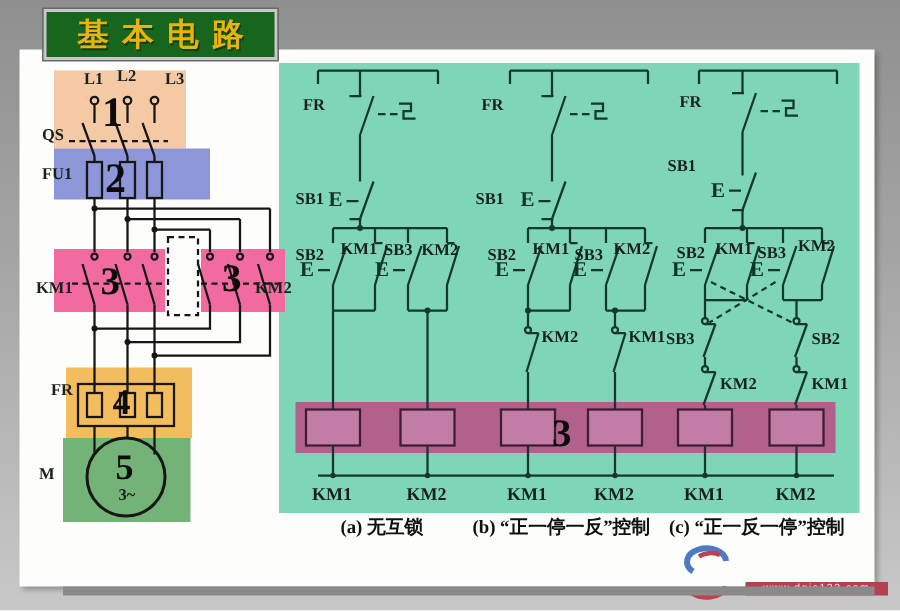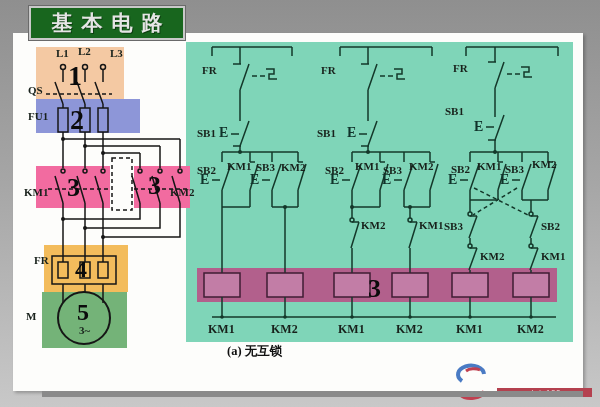--- a/index.html
+++ b/index.html
@@ -11,21 +11,21 @@
   .slide {
     position:absolute; left:13px; top:33px; width:570px; height:358px;
     background:#fdfdfb; box-shadow:2px 2px 3px rgba(0,0,0,0.25);
   }
   .banner {
     position:absolute; left:29px; top:6px; width:156px; height:34px;
     background:#18661e; border:2px solid #c9c9c9; outline:1px solid #6a6a6a;
     box-sizing:border-box; text-align:center;
   }
   .banner-text {
-    color:#e5e5e5; font:bold 21px "Liberation Serif", serif;
+    color:#eab308; font:bold 21px "Liberation Serif", serif;
     letter-spacing:9px; line-height:30px; padding-left:9px;
     text-shadow:1px 1px 0 #0d3d10;
   }
   .block { position:absolute; }
   .blk-peach  { left:36px;  top:47px;  width:88px;  height:52px; background:#f4c9a3; }
   .blk-blue   { left:36px;  top:99px;  width:104px; height:34px; background:#8d96d8; }
   .blk-pink-l { left:36px;  top:166px; width:74px;  height:42px; background:#f26ba0; }
   .blk-pink-r { left:134px; top:166px; width:56px;  height:42px; background:#f26ba0; }
   .blk-orange { left:44px;  top:245px; width:84px;  height:47px; background:#f3bc5c; }
   .blk-motor  { left:42px;  top:292px; width:85px;  height:56px; background:#74b378; }
@@ -313,18 +313,20 @@
   <div class="lbl" style="left:505px;top:163px">SB3</div>
   <div class="lbl" style="left:532px;top:158px">KM2</div>
   <div class="lbl" style="left:444px;top:220px">SB3</div>
   <div class="lbl" style="left:541px;top:220px">SB2</div>
   <div class="lbl" style="left:480px;top:250px">KM2</div>
   <div class="lbl" style="left:541px;top:250px">KM1</div>
   <div class="lbl" style="left:456px;top:322px;font-size:12px">KM1</div>
   <div class="lbl" style="left:517px;top:322px;font-size:12px">KM2</div>
 
   <div class="cap" style="left:227px;top:343px">(a) 无互锁</div>
+  <div class="cap" style="left:315px;top:343px">(b) “正一停一反”控制</div>
+  <div class="cap" style="left:446px;top:343px">(c) “正一反一停”控制</div>
 
 
   <div class="wm-bar">www.dgjs123.com</div>
 
   <div class="bottom-bar"></div>
 </div>
 
 </body></html>

